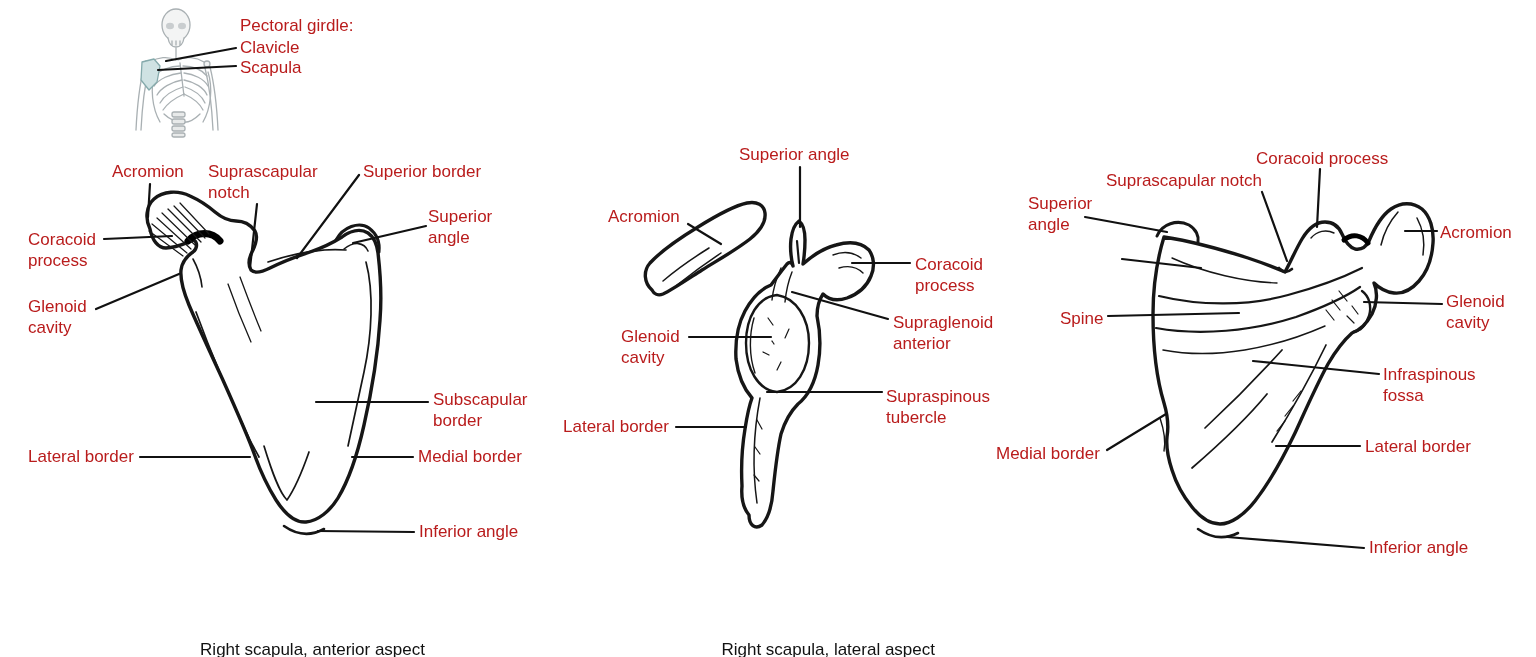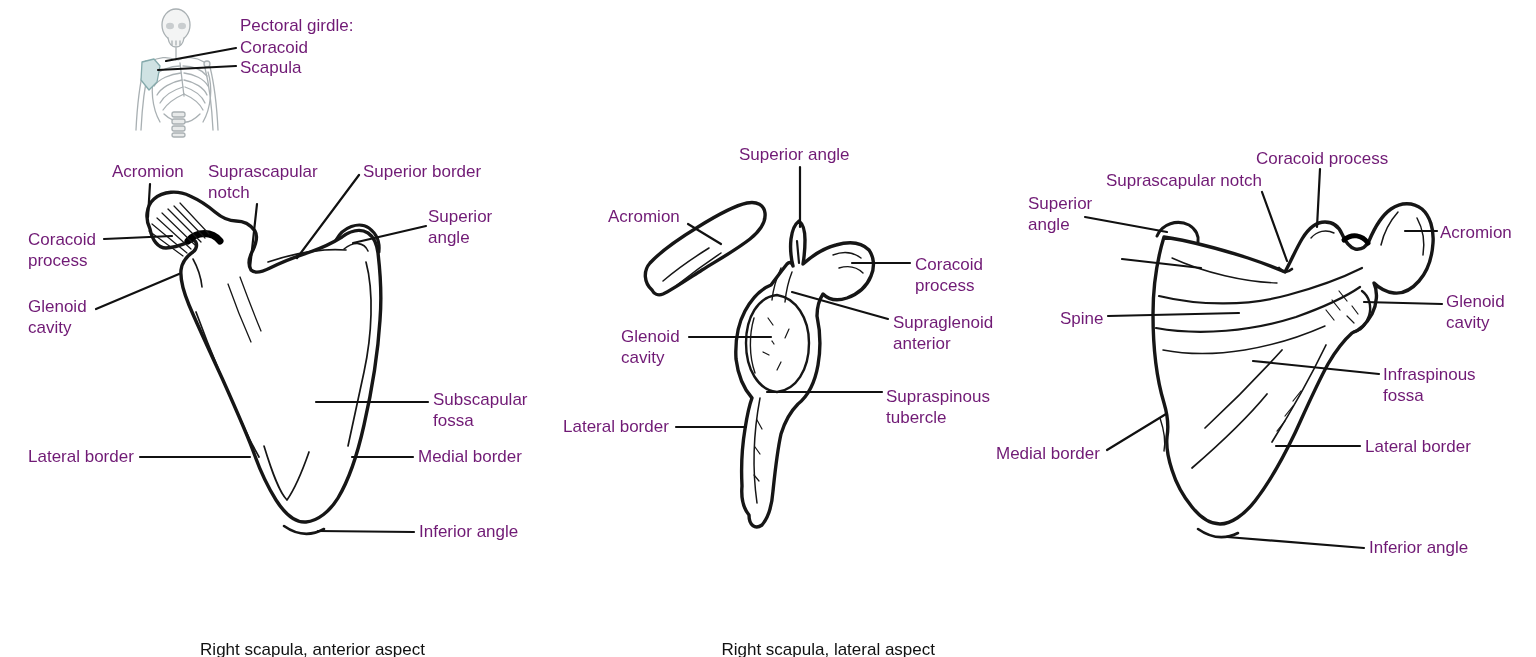--- a/index.html
+++ b/index.html
@@ -2,21 +2,21 @@
 <html><head>
 <meta charset="utf-8">
 <style>
   html,body{margin:0;padding:0;background:#fff;}
   .stage{
     position:relative;width:1536px;height:657px;background:#fff;overflow:hidden;
     font-family:"Liberation Sans","DejaVu Sans",sans-serif;color:#111;
   }
   svg.art{position:absolute;left:0;top:0;}
   .lbl{
-    position:absolute;font-size:17px;line-height:1.22;color:#701a75;
+    position:absolute;font-size:17px;line-height:1.22;color:#b91c1c;
     white-space:nowrap;
   }
   .lbl.wrap{white-space:normal;}
   .cap{
     position:absolute;top:640px;width:320px;text-align:right;
     font-size:17px;color:#111;
   }
 </style>
 </head>
 <body>
@@ -159,30 +159,30 @@
       <line x1="1437" y1="231" x2="1405" y2="231"></line>
       <line x1="1442" y1="304" x2="1364" y2="302"></line>
       <line x1="1379" y1="374" x2="1253" y2="361"></line>
       <line x1="1107" y1="450" x2="1166" y2="414"></line>
       <line x1="1360" y1="446" x2="1276" y2="446"></line>
       <line x1="1364" y1="548" x2="1227" y2="537"></line>
     </g>
   </svg>
 
   <div class="lbl" style="left:240px;top:16px">Pectoral girdle:</div>
-  <div class="lbl" style="left:240px;top:38px">Coracoid</div>
+  <div class="lbl" style="left:240px;top:38px">Clavicle</div>
   <div class="lbl" style="left:240px;top:58px">Scapula</div>
 
   <div class="lbl" style="left:112px;top:162px">Acromion</div>
   <div class="lbl wrap" style="left:208px;top:162px;width:118px">Suprascapular notch</div>
   <div class="lbl" style="left:363px;top:162px">Superior border</div>
   <div class="lbl wrap" style="left:428px;top:207px;width:80px">Superior angle</div>
   <div class="lbl wrap" style="left:28px;top:230px;width:86px">Coracoid process</div>
   <div class="lbl wrap" style="left:28px;top:297px;width:70px">Glenoid cavity</div>
-  <div class="lbl wrap" style="left:433px;top:390px;width:108px">Subscapular fossa</div>
+  <div class="lbl wrap" style="left:433px;top:390px;width:108px">Subscapular border</div>
   <div class="lbl" style="left:28px;top:447px">Lateral border</div>
   <div class="lbl" style="left:418px;top:447px">Medial border</div>
   <div class="lbl" style="left:419px;top:522px">Inferior angle</div>
 
   <div class="lbl" style="left:739px;top:145px">Superior angle</div>
   <div class="lbl" style="left:608px;top:207px">Acromion</div>
   <div class="lbl wrap" style="left:915px;top:255px;width:88px">Coracoid process</div>
   <div class="lbl wrap" style="left:893px;top:313px;width:110px">Supraglenoid anterior</div>
   <div class="lbl wrap" style="left:621px;top:327px;width:70px">Glenoid cavity</div>
   <div class="lbl wrap" style="left:886px;top:387px;width:102px">Supraspinous tubercle</div>

